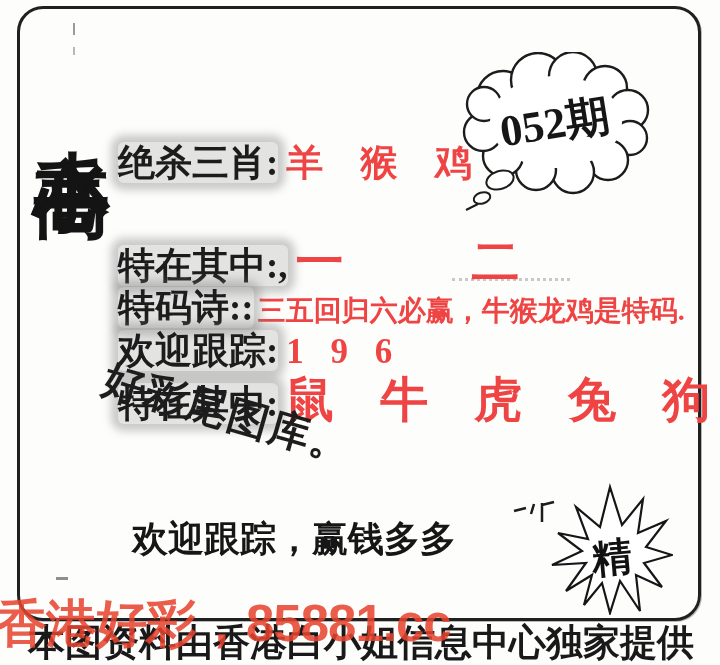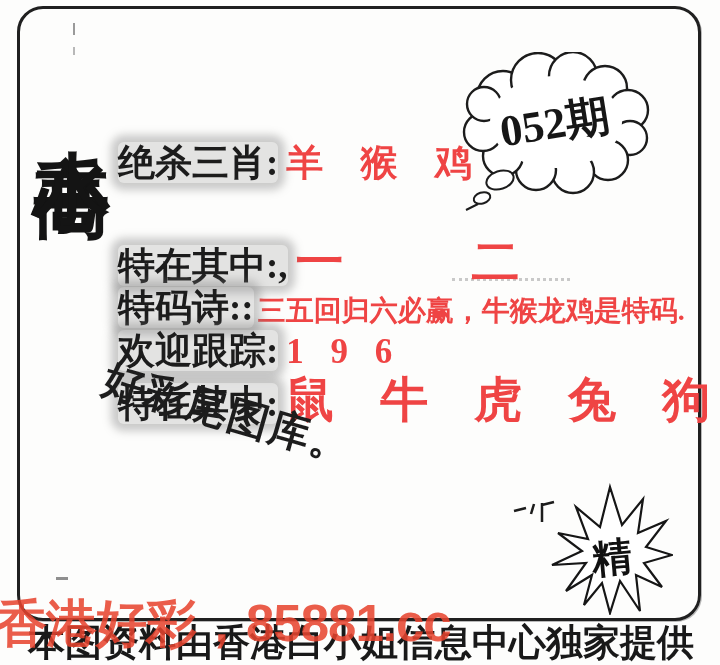--- a/index.html
+++ b/index.html
@@ -115,20 +115,21 @@
   </div>
   <div class="row row5">
     <span class="label">欢迎跟踪:</span><span class="value">1 9 6</span>
   </div>
   <div class="row row6">
     <span class="label">特在其中:</span><span class="value">鼠 牛 虎 兔 狗</span>
   </div>
 
   <div class="stamp">好彩尾图库。</div>
 
+  <div class="slogan">欢迎跟踪，赢钱多多</div>
 
   <svg class="abs" style="left:512px; top:498px;" width="48" height="30" viewBox="0 0 48 30">
     <g stroke="#1c1c1c" stroke-width="2.5" fill="none">
       <path d="M2,13 L14,10"></path>
       <path d="M22,6 L19,16"></path>
       <path d="M30,5 L30,24 M30,7 L42,4"></path>
     </g>
   </svg>
 
   <svg class="abs" style="left:548px; top:483px;" width="125" height="132" viewBox="0 0 125 132">

